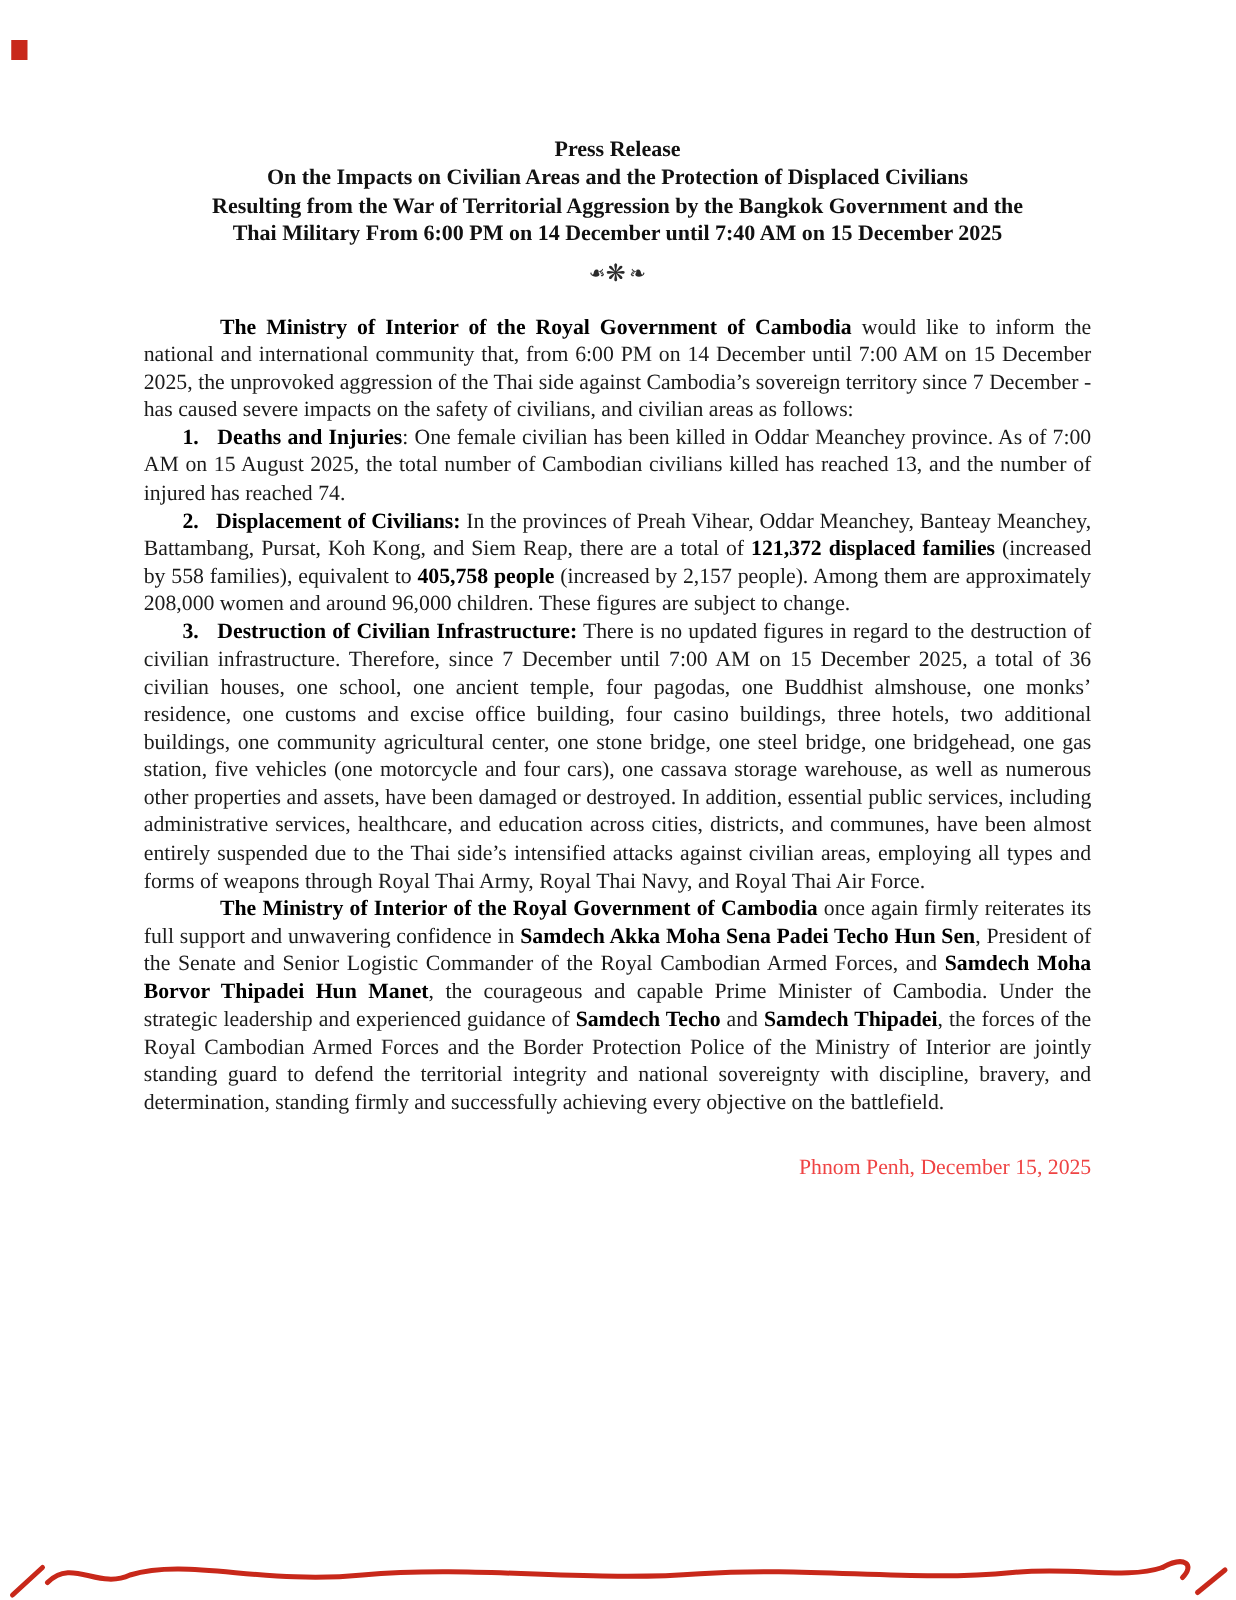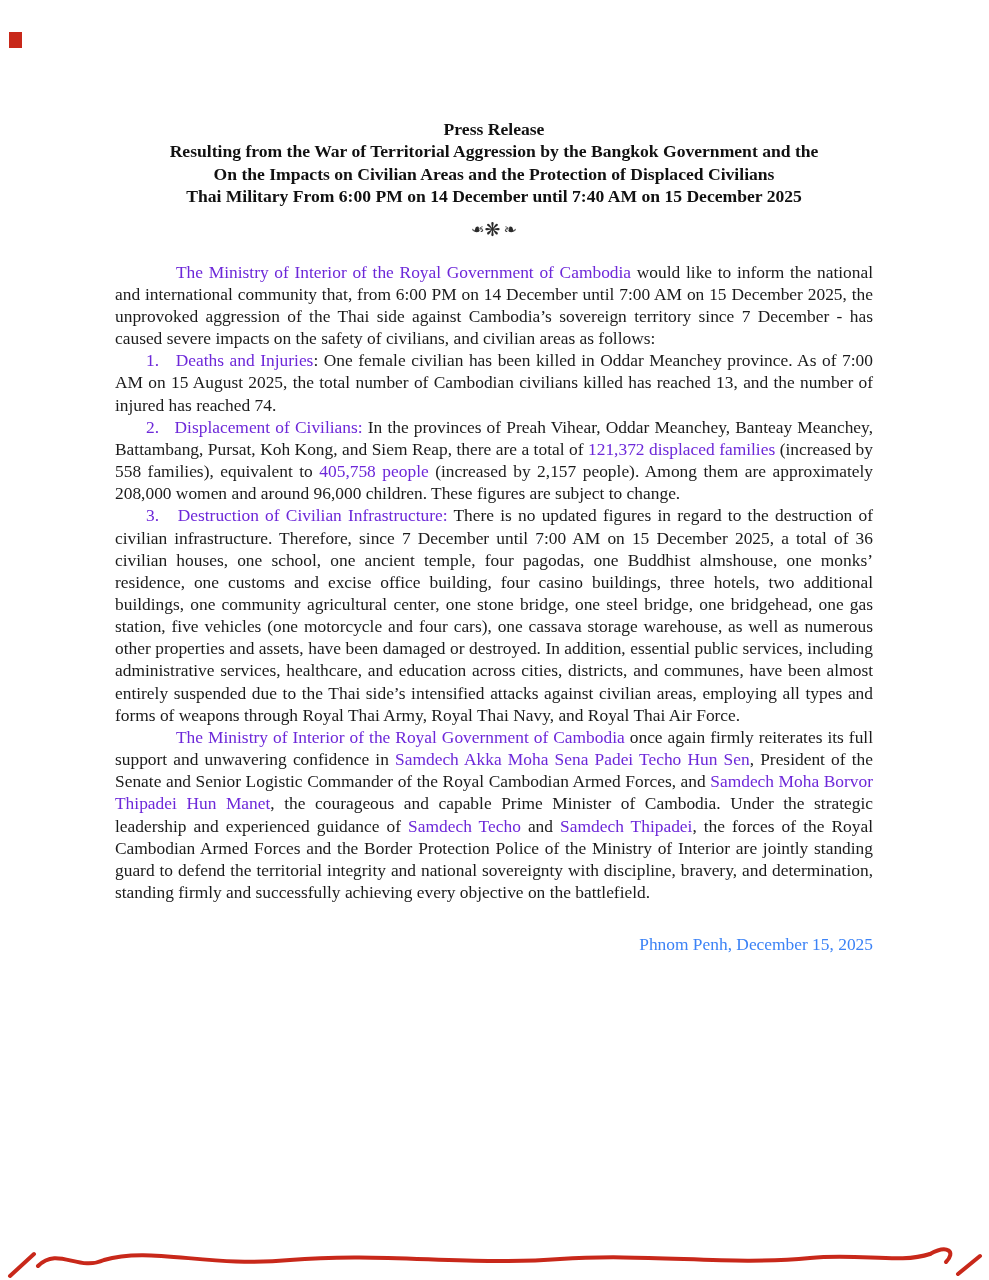--- a/index.html
+++ b/index.html
@@ -8,21 +8,21 @@
     width: 989px;
     height: 1280px;
     background: #ffffff;
     overflow: hidden;
     font-family: "Liberation Serif", "DejaVu Serif", serif;
     color: #1b1b1b;
   }
   .content {
     position: absolute;
     left: 115px;
-    top: 118px;
+    top: 108px;
     width: 758px;
   }
   .title-block {
     text-align: center;
     font-weight: bold;
     color: #111111;
     font-size: 17.6px;
     line-height: 22.4px;
   }
   .ornament {
@@ -38,26 +38,26 @@
   .ornament .center-glyph { font-size: 19px; vertical-align: -1px; }
   .body-text {
     margin-top: 19px;
     font-size: 17.4px;
     line-height: 22.15px;
     text-align: justify;
   }
   .body-text p { margin: 0; padding: 0; }
   .indent-large { text-indent: 61px; }
   .indent-num { text-indent: 31px; }
-  .b { font-weight: normal; color: #6d28d9; }
+  .b { font-weight: bold; color: #000000; }
   .dateline {
     text-align: right;
     margin-top: 31px;
     font-size: 17.4px;
-    color: #3b82f6;
+    color: #ef4444;
   }
   .corner-mark {
     position: absolute;
     left: 8px;
     top: 31px;
   }
   .bottom-marks {
     position: absolute;
     left: 0;
     top: 1222px;
@@ -69,22 +69,22 @@
 <div class="sheet">
 
   <svg class="corner-mark" width="20" height="22">
     <rect x="1" y="1" width="13" height="16" fill="#c8281a"></rect>
   </svg>
 
   <div class="content">
 
     <div class="title-block">
       <div>Press Release</div>
+      <div>On the Impacts on Civilian Areas and the Protection of Displaced Civilians</div>
       <div>Resulting from the War of Territorial Aggression by the Bangkok Government and the</div>
-      <div>On the Impacts on Civilian Areas and the Protection of Displaced Civilians</div>
       <div>Thai Military From 6:00 PM on 14 December until 7:40 AM on 15 December 2025</div>
     </div>
 
     <div class="ornament"><span class="flip">❧</span><span class="center-glyph">❋</span><span>❧</span></div>
 
     <div class="body-text">
         <p class="indent-large"><span class="b">The Ministry of Interior of the Royal Government of Cambodia</span><span> would like to inform the national and international community that, from 6:00 PM on 14 December until 7:00 AM on 15 December 2025, the unprovoked aggression of the Thai side against Cambodia’s sovereign territory since 7 December - has caused severe impacts on the safety of civilians, and civilian areas as follows:</span></p>
         <p class="indent-num"><span class="b">1.&nbsp;&nbsp;&nbsp;Deaths and Injuries</span><span>: One female civilian has been killed in Oddar Meanchey province. As of 7:00 AM on 15 August 2025, the total number of Cambodian civilians killed has reached 13, and the number of injured has reached 74.</span></p>
         <p class="indent-num"><span class="b">2.&nbsp;&nbsp;&nbsp;Displacement of Civilians:</span><span> In the provinces of Preah Vihear, Oddar Meanchey, Banteay Meanchey, Battambang, Pursat, Koh Kong, and Siem Reap, there are a total of </span><span class="b">121,372 displaced families</span><span> (increased by 558 families), equivalent to </span><span class="b">405,758 people</span><span> (increased by 2,157 people). Among them are approximately 208,000 women and around 96,000 children. These figures are subject to change.</span></p>
         <p class="indent-num"><span class="b">3.&nbsp;&nbsp;&nbsp;Destruction of Civilian Infrastructure:</span><span> There is no updated figures in regard to the destruction of civilian infrastructure. Therefore, since 7 December until 7:00 AM on 15 December 2025, a total of 36 civilian houses, one school, one ancient temple, four pagodas, one Buddhist almshouse, one monks’ residence, one customs and excise office building, four casino buildings, three hotels, two additional buildings, one community agricultural center, one stone bridge, one steel bridge, one bridgehead, one gas station, five vehicles (one motorcycle and four cars), one cassava storage warehouse, as well as numerous other properties and assets, have been damaged or destroyed. In addition, essential public services, including administrative services, healthcare, and education across cities, districts, and communes, have been almost entirely suspended due to the Thai side’s intensified attacks against civilian areas, employing all types and forms of weapons through Royal Thai Army, Royal Thai Navy, and Royal Thai Air Force.</span></p>

